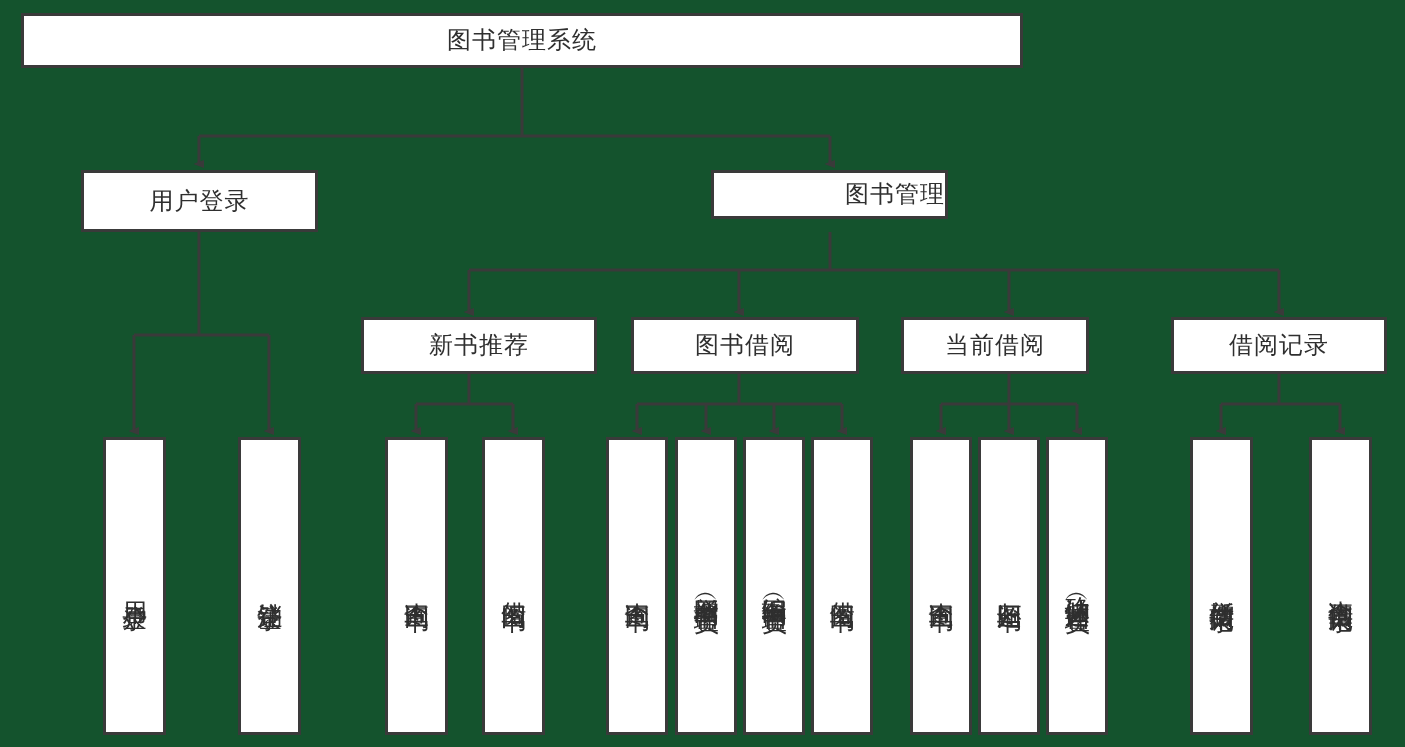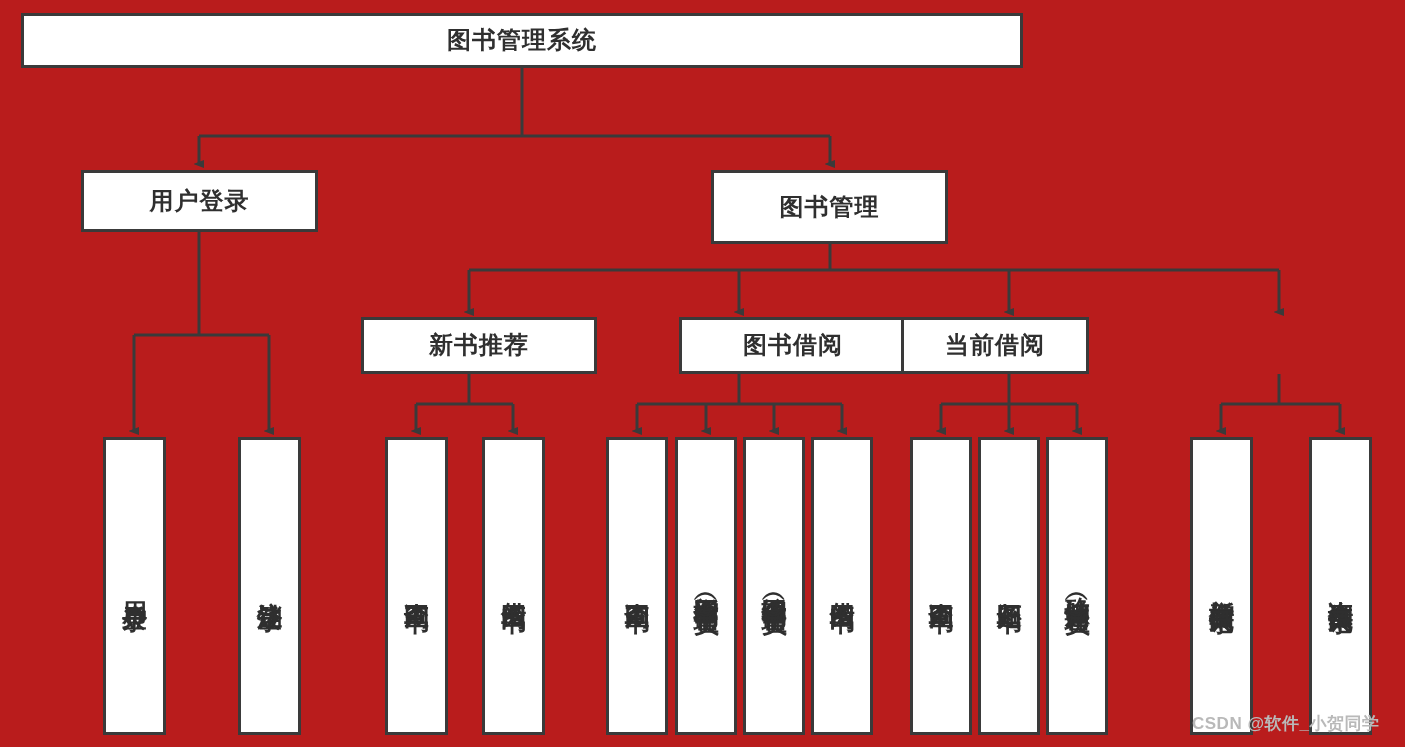--- a/index.html
+++ b/index.html
@@ -9,23 +9,22 @@
     background: #ffffff;
   }
   body {
     font-family: "Liberation Sans", "DejaVu Sans", sans-serif;
     color: #2b2b2b;
   }
   #diagram-root {
     position: relative;
     width: 1405px;
     height: 747px;
-    background: #b91c1c;
+    background: #14532d;
     overflow: hidden;
-    font-weight: bold;
   }
   #svg-connectors {
     position: absolute;
     left: 0;
     top: 0;
     width: 1405px;
     height: 747px;
     pointer-events: none;
   }
   .node {
@@ -129,33 +128,36 @@
     </g>
   </svg>
 
   <div class="node root" style="left:21px; top:13px; width:1002px; height:55px;">
     <span class="node-label">图书管理系统</span>
   </div>
 
   <div class="node" style="left:81px; top:170px; width:237px; height:62px;">
     <span class="node-label">用户登录</span>
   </div>
-  <div class="node" style="left:711px; top:170px; width:237px; height:74px;">
+  <div class="node" style="left:711px; top:170px; width:237px; height:49px;justify-content:flex-end;">
     <span class="node-label">图书管理</span>
   </div>
 
   <div class="node" style="left:361px; top:317px; width:236px; height:57px;">
     <span class="node-label">新书推荐</span>
   </div>
-  <div class="node" style="left:631px; top:317px; width:228px; height:57px;margin-left:48px;">
+  <div class="node" style="left:631px; top:317px; width:228px; height:57px;">
     <span class="node-label">图书借阅</span>
   </div>
   <div class="node" style="left:901px; top:317px; width:188px; height:57px;">
     <span class="node-label">当前借阅</span>
   </div>
+  <div class="node" style="left:1171px; top:317px; width:216px; height:57px;">
+    <span class="node-label">借阅记录</span>
+  </div>
 
   <div class="node leaf" style="left:103px; top:437px; width:63px; height:298px;">
     <span class="node-label">用户登录</span>
   </div>
   <div class="node leaf" style="left:238px; top:437px; width:63px; height:298px;">
     <span class="node-label">注销登录</span>
   </div>
 
   <div class="node leaf" style="left:385px; top:437px; width:63px; height:298px;">
     <span class="node-label">查询图书</span>
@@ -187,15 +189,14 @@
     <span class="node-label">确认归还（管理员）</span>
   </div>
 
   <div class="node leaf" style="left:1190px; top:437px; width:63px; height:298px;">
     <span class="node-label">新增借阅记录</span>
   </div>
   <div class="node leaf" style="left:1309px; top:437px; width:63px; height:298px;">
     <span class="node-label">查询借阅记录</span>
   </div>
 
-  <div class="watermark">CSDN @软件_小贺同学</div>
 
 </div>
 
 </body></html>

